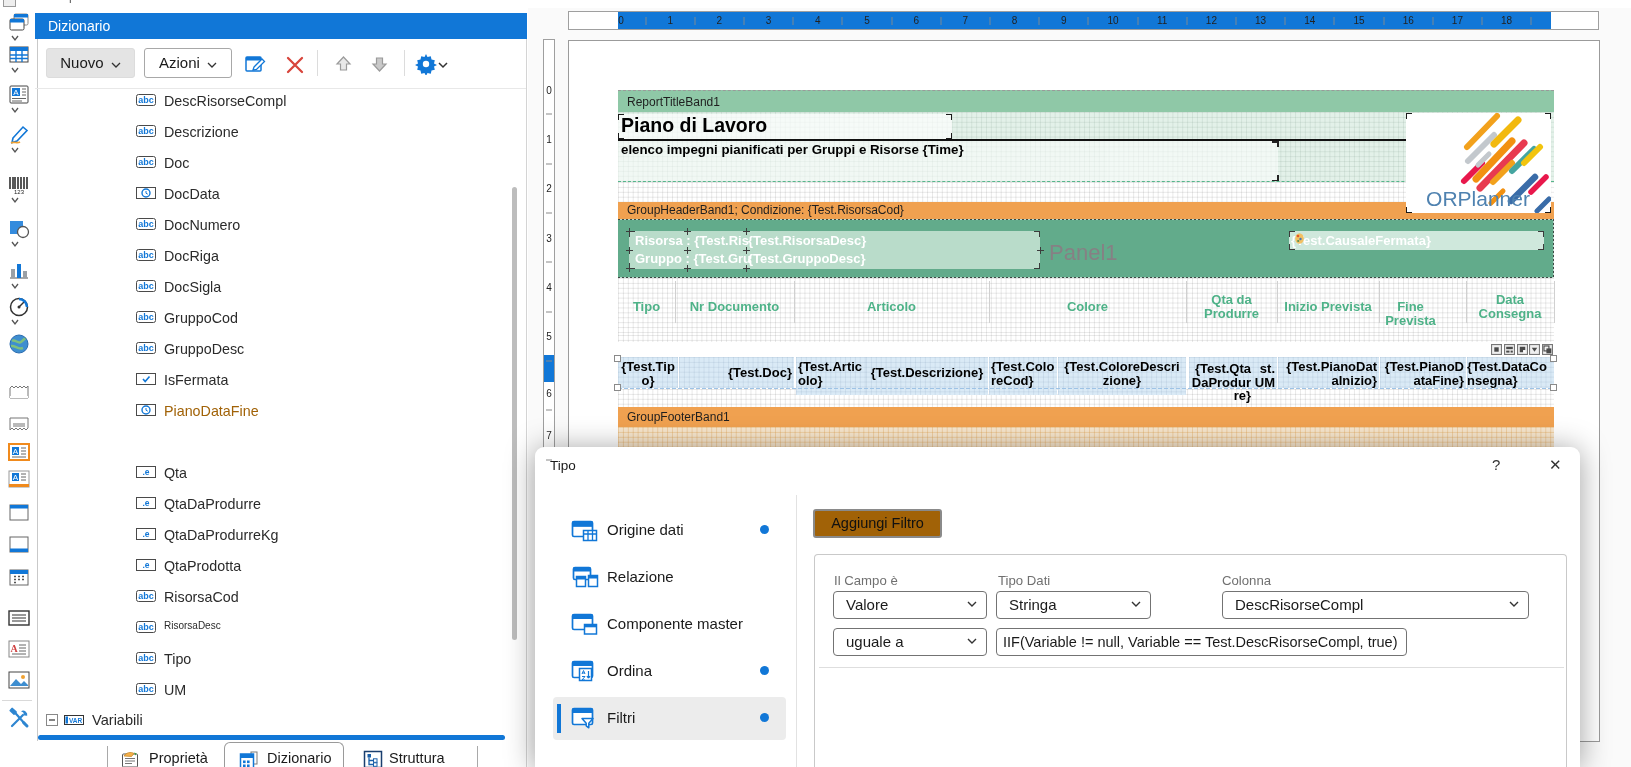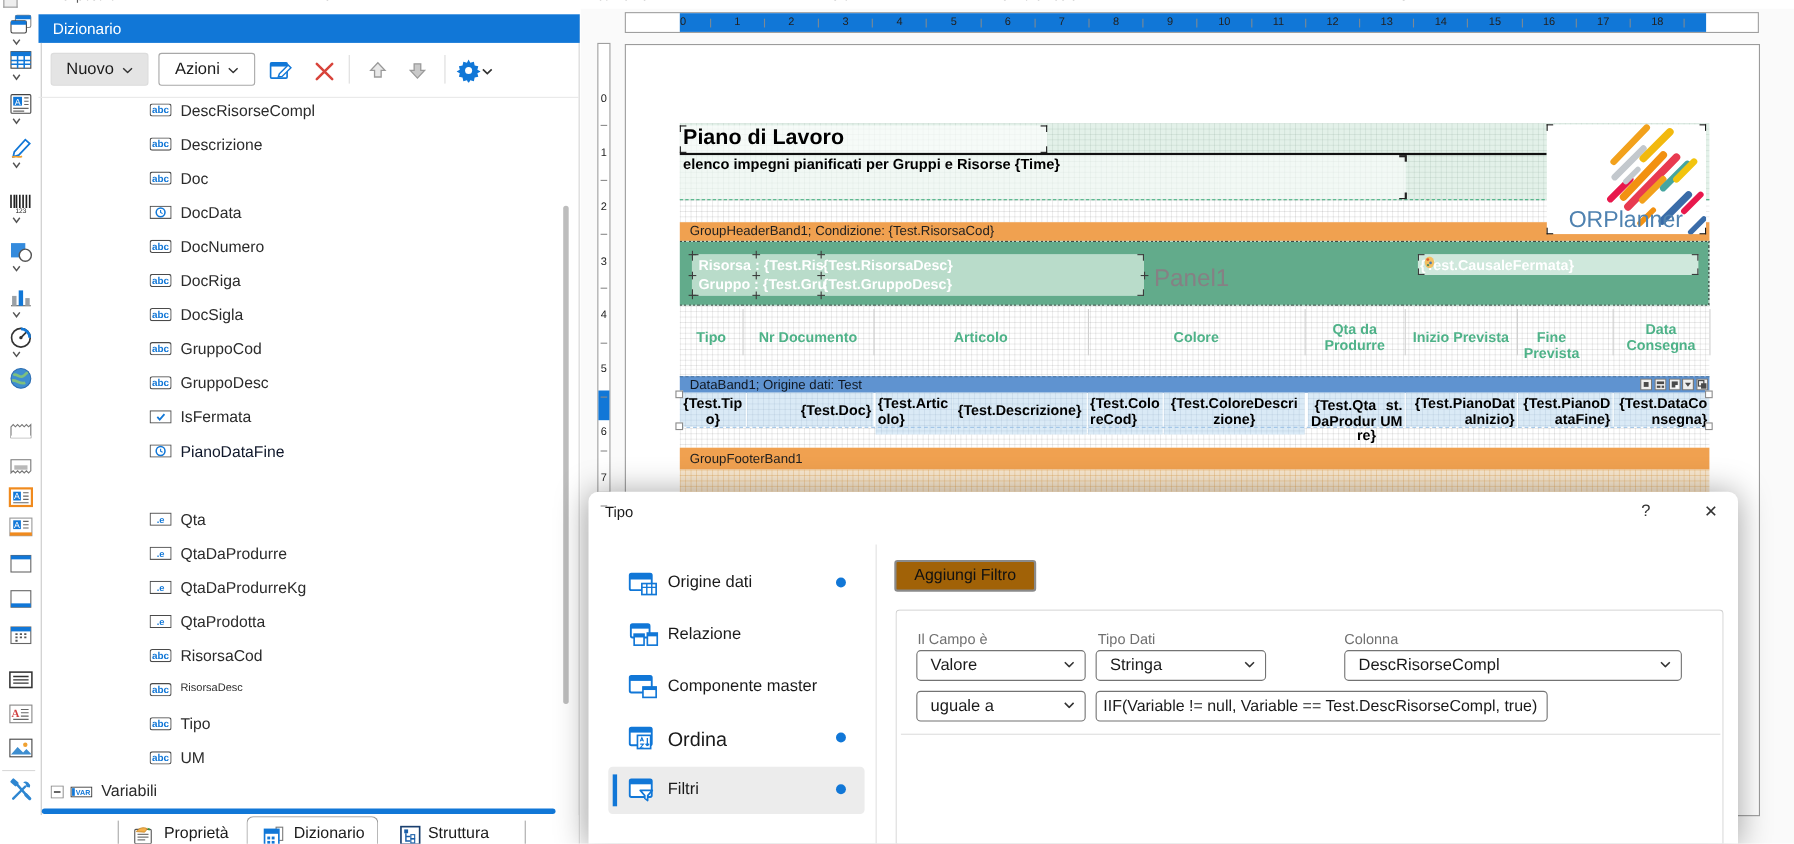--- a/index.html
+++ b/index.html
@@ -62,20 +62,23 @@
 
 <div class="ribfrag" style="left:55px;">Clipboard</div>
 <div class="ribfrag" style="left:287px;">Font</div>
 <div class="ribfrag" style="left:520px;">Allineamento</div>
 <div class="ribfrag" style="left:748px;">Bordi</div>
 <div class="ribfrag" style="left:903px;">Formato Testo</div>
 <div class="ribfrag" style="left:1272px;">Stili</div>
 
 <div class="canvas">
   <div class="page">
+<div class="abs" style="left:49px;top:49px;width:936px;height:22px;background:#8fc8a7;border-top:1px dashed #9a9a9a;">
+        <span class="bandlbl" style="position:absolute;left:9px;top:4px;">ReportTitleBand1</span>
+      </div>
 <div class="abs grid" style="left:49px;top:71px;width:936px;height:70px;background-color:#e3f1e9;border-bottom:1px dashed #56b68c;"></div>
 <div class="abs" style="left:49px;top:73px;width:334px;height:25px;background:rgba(255,255,255,0.68);"></div>
 <div class="abs" style="left:52px;top:73px;font-size:19.5px;font-weight:bold;color:#000;">Piano di Lavoro</div>
 <div class="abs" style="left:49px;top:73px;width:6px;height:1.4px;background:#1a1a1a"></div>
       <div class="abs" style="left:49px;top:73px;width:1.4px;height:6px;background:#1a1a1a"></div>
       <div class="abs" style="left:377px;top:73px;width:6px;height:1.4px;background:#1a1a1a"></div>
       <div class="abs" style="left:381.6px;top:73px;width:1.4px;height:6px;background:#1a1a1a"></div>
       <div class="abs" style="left:49px;top:96.6px;width:6px;height:1.4px;background:#1a1a1a"></div>
       <div class="abs" style="left:49px;top:92px;width:1.4px;height:6px;background:#1a1a1a"></div>
       <div class="abs" style="left:377px;top:96.6px;width:6px;height:1.4px;background:#1a1a1a"></div>
@@ -158,23 +161,20 @@
 <div class="hcol" style="left:810px;top:259px;width:63px;">Fine Prevista</div>
 <div class="hcol" style="left:897px;top:252px;width:88px;">Data<br>Consegna</div>
 <div class="cline" style="left:106px;top:240px;height:42px;"></div>
 <div class="cline" style="left:225px;top:240px;height:42px;"></div>
 <div class="cline" style="left:420px;top:240px;height:42px;"></div>
 <div class="cline" style="left:617px;top:240px;height:42px;"></div>
 <div class="cline" style="left:708px;top:240px;height:42px;"></div>
 <div class="cline" style="left:810px;top:240px;height:42px;"></div>
 <div class="cline" style="left:897px;top:240px;height:42px;"></div>
 <div class="cline" style="left:985px;top:240px;height:42px;"></div>
-<div class="abs" style="left:49px;top:301px;width:936px;height:15px;background:#5f93d0;border-top:1px dashed #49739f;">
-        <span class="bandlbl" style="position:absolute;left:9px;top:0px;color:#101822;">DataBand1; Origine dati: Test</span>
-      </div>
 <svg class="abs" style="left:922px;top:303px" width="11" height="11" viewBox="0 0 10 10">
         <rect x="0.5" y="0.5" width="9" height="9" fill="#efefef" stroke="#777"></rect>
         <rect x="3" y="3" width="4" height="4" fill="#4a4a4a"></rect>
       </svg>
 <svg class="abs" style="left:935px;top:303px" width="11" height="11" viewBox="0 0 10 10">
         <rect x="0.5" y="0.5" width="9" height="9" fill="#efefef" stroke="#777"></rect>
         <rect x="2" y="2.5" width="6" height="2.2" fill="#4a4a4a"></rect>
         <rect x="2" y="6" width="3" height="1.8" fill="#4a4a4a"></rect>
         <rect x="6" y="6" width="2" height="1.8" fill="#4a4a4a"></rect>
       </svg>
@@ -196,21 +196,21 @@
 <div class="cell" style="left:110px;top:316px;width:115px;height:31px;text-align:right;padding-right:2px;padding-top:9px;">{Test.Doc}</div>
 <div class="cell" style="left:227px;top:316px;width:70px;height:38px;text-align:left;padding-left:2px;padding-top:3px;">{Test.Artic<br>olo}</div>
 <div class="cell" style="left:297px;top:316px;width:122px;height:38px;text-align:center;padding-top:9px;">{Test.Descrizione}</div>
 <div class="cell" style="left:420px;top:316px;width:68px;height:38px;text-align:left;padding-left:2px;padding-top:3px;">{Test.Colo<br>reCod}</div>
 <div class="cell" style="left:489px;top:316px;width:128px;height:38px;text-align:center;padding-top:3px;">{Test.ColoreDescri<br>zione}</div>
 <div class="cell" style="left:620px;top:316px;width:88px;height:31px;text-align:center;padding-top:9px;"></div>
 <div class="cell" style="left:620px;top:316px;width:64px;background:none;background-image:none;text-align:right;padding-right:2px;padding-top:5px;">{Test.Qta<br>DaProdur<br>re}</div>
 <div class="cell" style="left:684px;top:316px;width:24px;background:none;background-image:none;text-align:right;padding-right:2px;padding-top:5px;">st.<br>UM</div>
 <div class="cell" style="left:709px;top:316px;width:101px;height:31px;text-align:right;padding-right:2px;padding-top:3px;">{Test.PianoDat<br>aInizio}</div>
 <div class="cell" style="left:811px;top:316px;width:86px;height:31px;text-align:right;padding-right:2px;padding-top:3px;">{Test.PianoD<br>ataFine}</div>
-<div class="cell" style="left:898px;top:316px;width:87px;height:31px;text-align:right;padding-right:2px;padding-top:3px;">{Test.DataCo<br>nsegna}</div>
+<div class="cell" style="left:898px;top:316px;width:87px;height:31px;padding-right:2px;padding-top:3px;">{Test.DataCo<br>nsegna}</div>
 <div class="abs" style="left:49px;top:347px;width:936px;height:1px;background-image:linear-gradient(to right,#9ec3e6 60%,transparent 40%);background-size:6px 1px;"></div>
 <div class="hmark" style="left:45px;top:314px;"></div>
 <div class="hmark" style="left:45px;top:343px;"></div>
 <div class="hmark" style="left:981px;top:314px;"></div>
 <div class="hmark" style="left:981px;top:343px;"></div>
 <div class="abs" style="left:49px;top:366px;width:936px;height:20px;background:#f0a150;">
         <span class="bandlbl" style="position:absolute;left:9px;top:3px;">GroupFooterBand1</span>
       </div>
 <div class="abs grido" style="left:49px;top:386px;width:936px;height:25px;background-color:#f9e8cf;"></div>
 <svg class="abs" style="left:837px;top:72px" width="145" height="100" viewBox="0 0 145 100">
@@ -578,21 +578,21 @@
           <path d="M7 6l2.2 2.5L13.5 3.5" stroke="#1177d7" stroke-width="1.6" fill="none"></path>
         </svg>
         <span style="position:absolute;left:28px;top:2px;font-size:14.3px;color:#2b2b2b;white-space:nowrap;">IsFermata</span>
       </div>
 <div class="abs" style="left:101px;top:311.5px;width:350px;height:19px;">
         <svg class="abs" style="left:0px;top:3px" width="20" height="12" viewBox="0 0 20 12">
           <rect x="0.5" y="0.5" width="19" height="11" fill="#fff" stroke="#4a4a4a"></rect>
           <circle cx="10" cy="6" r="4" fill="none" stroke="#1177d7" stroke-width="1.4"></circle>
           <path d="M10 4v2.2l1.8 1" stroke="#1177d7" stroke-width="1" fill="none"></path>
         </svg>
-        <span style="position:absolute;left:28px;top:2px;font-size:14.3px;color:#0f172a;white-space:nowrap;text-align:right;">PianoDataFine</span>
+        <span style="position:absolute;left:28px;top:2px;font-size:14.3px;color:#a16207;white-space:nowrap;text-align:right;">PianoDataFine</span>
       </div>
 <div class="abs" style="left:101px;top:373.5px;width:350px;height:19px;">
         <svg class="abs" style="left:0px;top:3px" width="20" height="12" viewBox="0 0 20 12">
           <rect x="0.5" y="0.5" width="19" height="11" fill="#fff" stroke="#4a4a4a"></rect>
           <text x="10" y="9" font-size="8.5" font-weight="bold" fill="#1177d7" text-anchor="middle" font-family="Liberation Sans">.e</text>
         </svg>
         <span style="position:absolute;left:28px;top:2px;font-size:14.3px;color:#2b2b2b;white-space:nowrap;">Qta</span>
       </div>
 <div class="abs" style="left:101px;top:404.5px;width:350px;height:19px;">
         <svg class="abs" style="left:0px;top:3px" width="20" height="12" viewBox="0 0 20 12">
@@ -724,21 +724,21 @@
           <rect x="13.5" y="12.5" width="12" height="2.8" fill="#1177d7"></rect>
         </svg></div>
 <div class="abs" style="left:72px;top:168px;font-size:15px;color:#1a1a1a;white-space:nowrap;">Componente master</div>
 <div class="abs" style="left:36px;top:212px;width:28px;height:24px;"><svg width="28" height="25" viewBox="0 0 28 25">
           <rect x="1.5" y="2.5" width="20" height="16" rx="1.5" fill="#fff" stroke="#1177d7" stroke-width="1.7"></rect>
           <rect x="1.5" y="2.5" width="20" height="4.5" fill="#1177d7"></rect>
           <rect x="8.5" y="9.5" width="12" height="12" fill="#fff" stroke="#1177d7" stroke-width="1.5"></rect>
           <path d="M11 15l1.5-3.5L14 15m-2.7-1h2.4M11 17.5h3l-3 3.5h3" stroke="#1177d7" stroke-width="1" fill="none"></path>
           <path d="M17.5 12v7m0 0l-1.6-1.9m1.6 1.9l1.6-1.9" stroke="#1177d7" stroke-width="1.2" fill="none"></path>
         </svg></div>
-<div class="abs" style="left:72px;top:215px;font-size:18px;color:#1a1a1a;white-space:nowrap;">Ordina</div>
+<div class="abs" style="left:72px;top:215px;font-size:15px;color:#1a1a1a;white-space:nowrap;">Ordina</div>
 <div class="dot" style="top:219px;"></div>
 <div class="abs" style="left:36px;top:259px;width:28px;height:24px;"><svg width="28" height="25" viewBox="0 0 28 25">
           <rect x="1.5" y="2.5" width="20" height="16" rx="1.5" fill="#fff" stroke="#1177d7" stroke-width="1.7"></rect>
           <rect x="1.5" y="2.5" width="20" height="4.5" fill="#1177d7"></rect>
           <path d="M11 12.5h11l-4.2 4.8v4.5l-2.6-2v-2.5z" fill="#fff" stroke="#1177d7" stroke-width="1.5" stroke-linejoin="round"></path>
         </svg></div>
 <div class="abs" style="left:72px;top:262px;font-size:15px;color:#1a1a1a;white-space:nowrap;">Filtri</div>
 <div class="dot" style="top:266px;"></div>
 </div>
 

